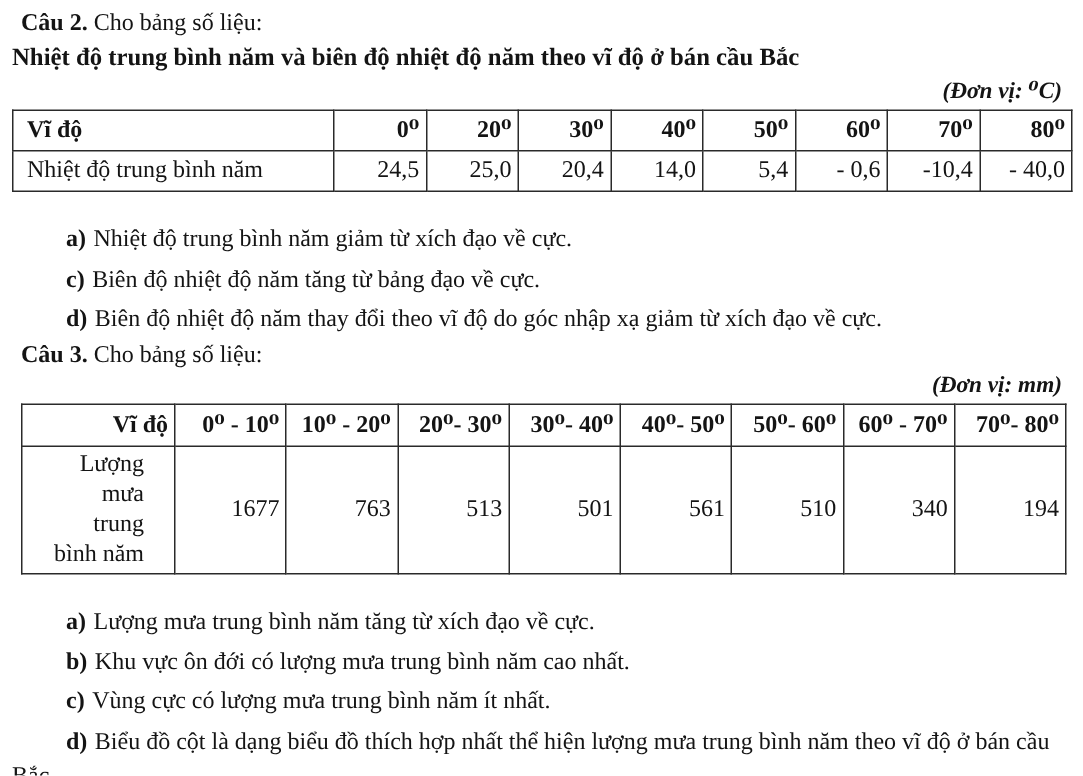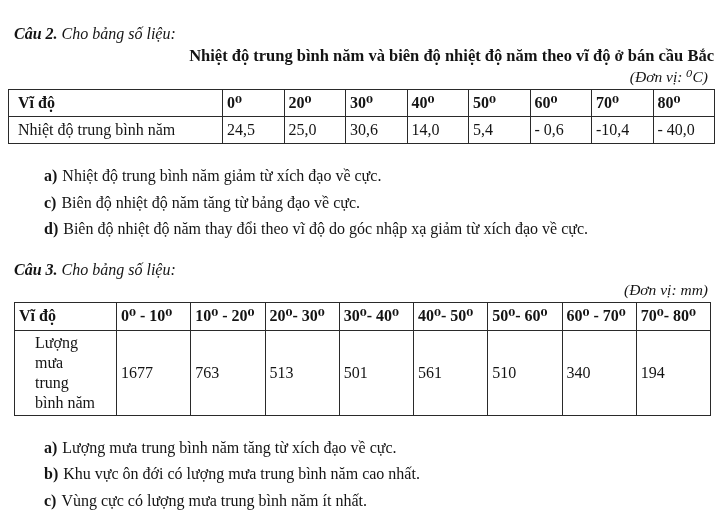--- a/index.html
+++ b/index.html
@@ -7,47 +7,48 @@
   body {
     width: 722px;
     height: 517px;
     font-family: "Liberation Serif", "DejaVu Serif", serif;
     font-size: 16px;
     color: #141414;
     overflow: hidden;
   }
   .page { padding: 5px 8px 0 8px; }
 
-  .question-line { margin: 20px 0 2px 6px; font-style: italic; }
+  .question-line { margin: 2px 0 2px 6px; }
   .q-label { font-weight: bold; margin-right: 4px; }
 
   .table-title {
-    text-align: right;
+    text-align: left;
     font-weight: bold;
     margin: 3px 0 2px 0;
     font-size: 16.5px;
   }
   .unit-line {
     text-align: right;
     font-style: italic;
     margin: 0 6px 3px 0;
     font-size: 15.5px;
+    font-weight: bold;
   }
 
   table {
     border-collapse: collapse;
     table-layout: fixed;
     margin-bottom: 20px;
   }
   #temperature-table { width: 706px; margin-left: 0px; }
   #rainfall-table { width: 696px; margin-left: 6px; }
 
   th, td {
     border: 1.6px solid #2a2a2a;
-    text-align: left;
+    text-align: right;
     vertical-align: middle;
     padding: 3px 4px;
     font-size: 16px;
     line-height: 1.25;
   }
   th { font-weight: bold; }
   .cell-left { text-align: left; padding-left: 9px; }
   #temperature-table th, #temperature-table td { height: 27px; }
   #rainfall-table th { height: 28px; }
   #rainfall-table td { height: 56px; }
@@ -93,21 +94,21 @@
           <th>40⁰</th>
           <th>50⁰</th>
           <th>60⁰</th>
           <th>70⁰</th>
           <th>80⁰</th>
         </tr>
         <tr>
           <td class="cell-left">Nhiệt độ trung bình năm</td>
           <td>24,5</td>
           <td>25,0</td>
-          <td>30,6</td>
+          <td>20,4</td>
           <td>14,0</td>
           <td>5,4</td>
           <td>- 0,6</td>
           <td>-10,4</td>
           <td>- 40,0</td>
         </tr>
       </tbody>
     </table>
 
     <div class="options">

